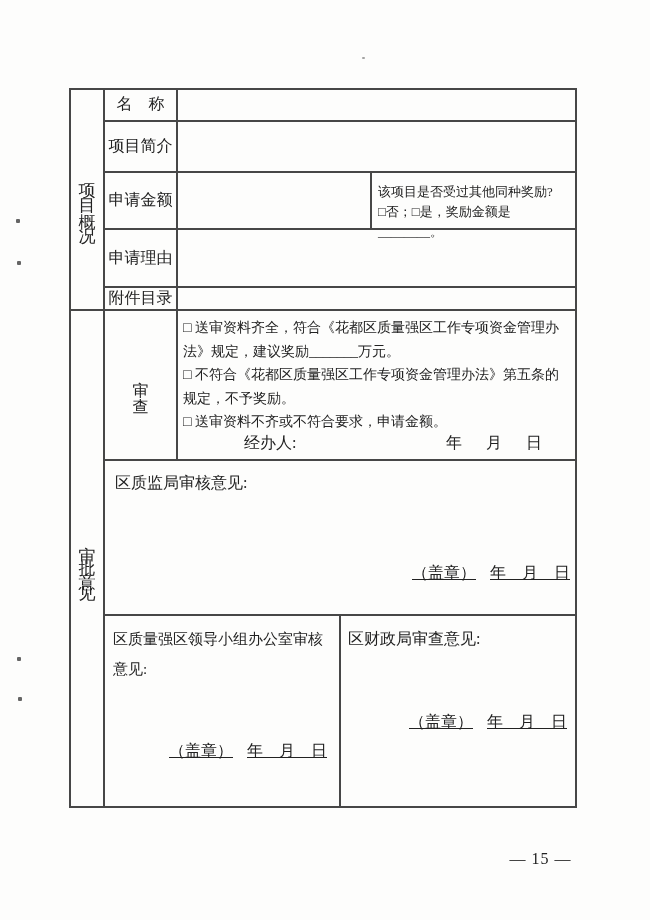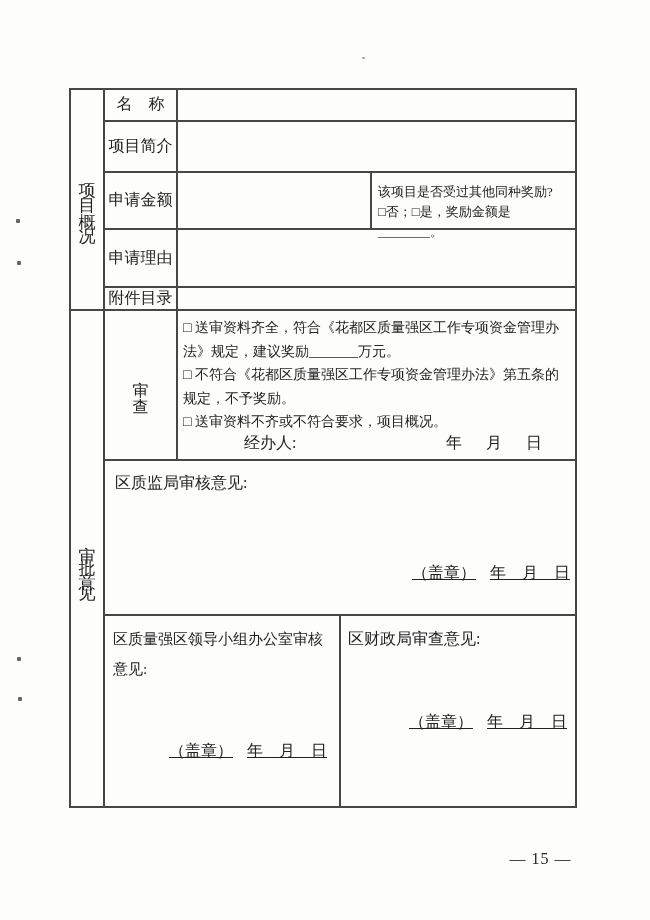--- a/index.html
+++ b/index.html
@@ -177,21 +177,21 @@
       </div>
       <div class="col-b">
 
         <div class="row-review">
           <div class="review-stub">
             <span class="vtext">审查</span>
           </div>
           <div class="review-body">
             <p>□ 送审资料齐全，符合《花都区质量强区工作专项资金管理办法》规定，建议奖励_______万元。</p>
             <p>□ 不符合《花都区质量强区工作专项资金管理办法》第五条的规定，不予奖励。</p>
-            <p>□ 送审资料不齐或不符合要求，项目概况。</p>
+            <p>□ 送审资料不齐或不符合要求，申请金额。</p>
             <div class="handler-line">
               <span>经办人:</span>
               <span class="date-sp">年　月　日</span>
             </div>
           </div>
         </div>
 
         <div class="row-qb">
           <div class="cell-title">区质监局审核意见:</div>
           <div class="stamp-line stamp-qb">

